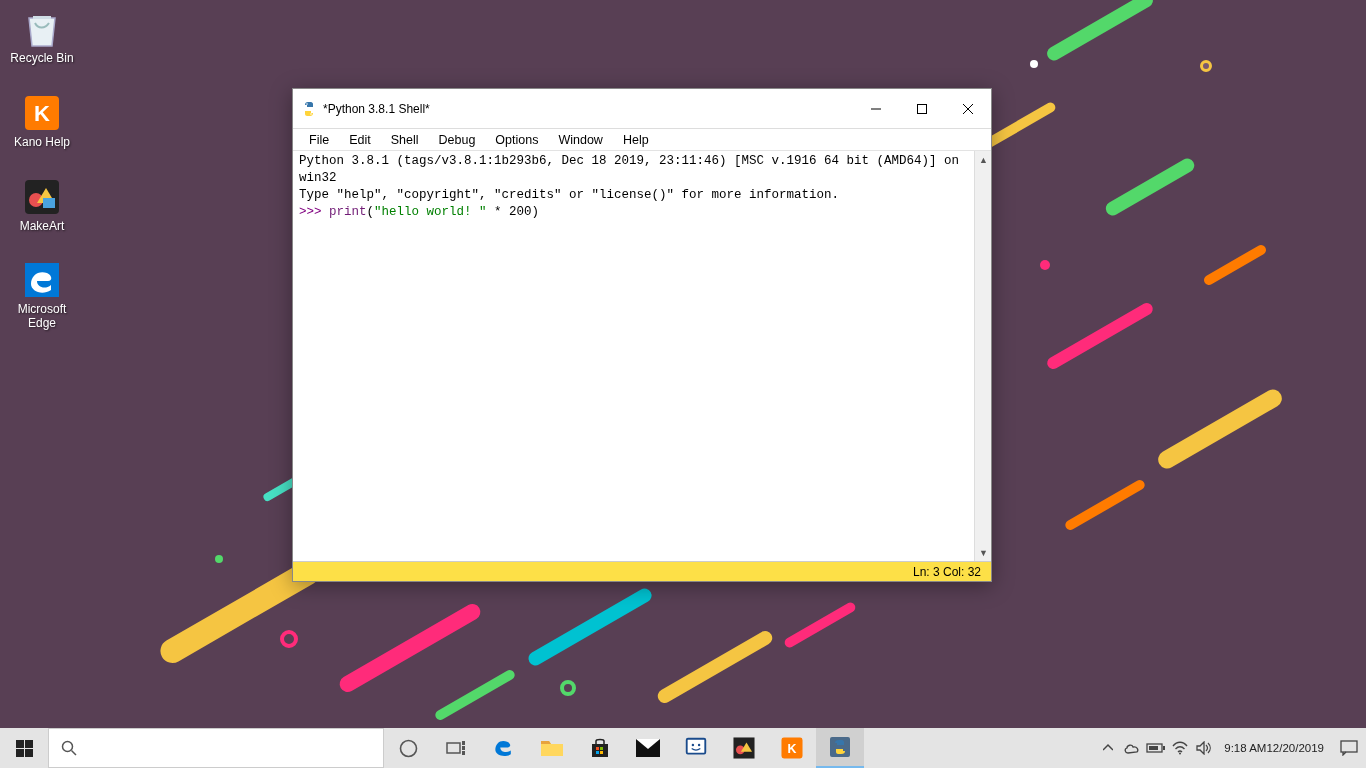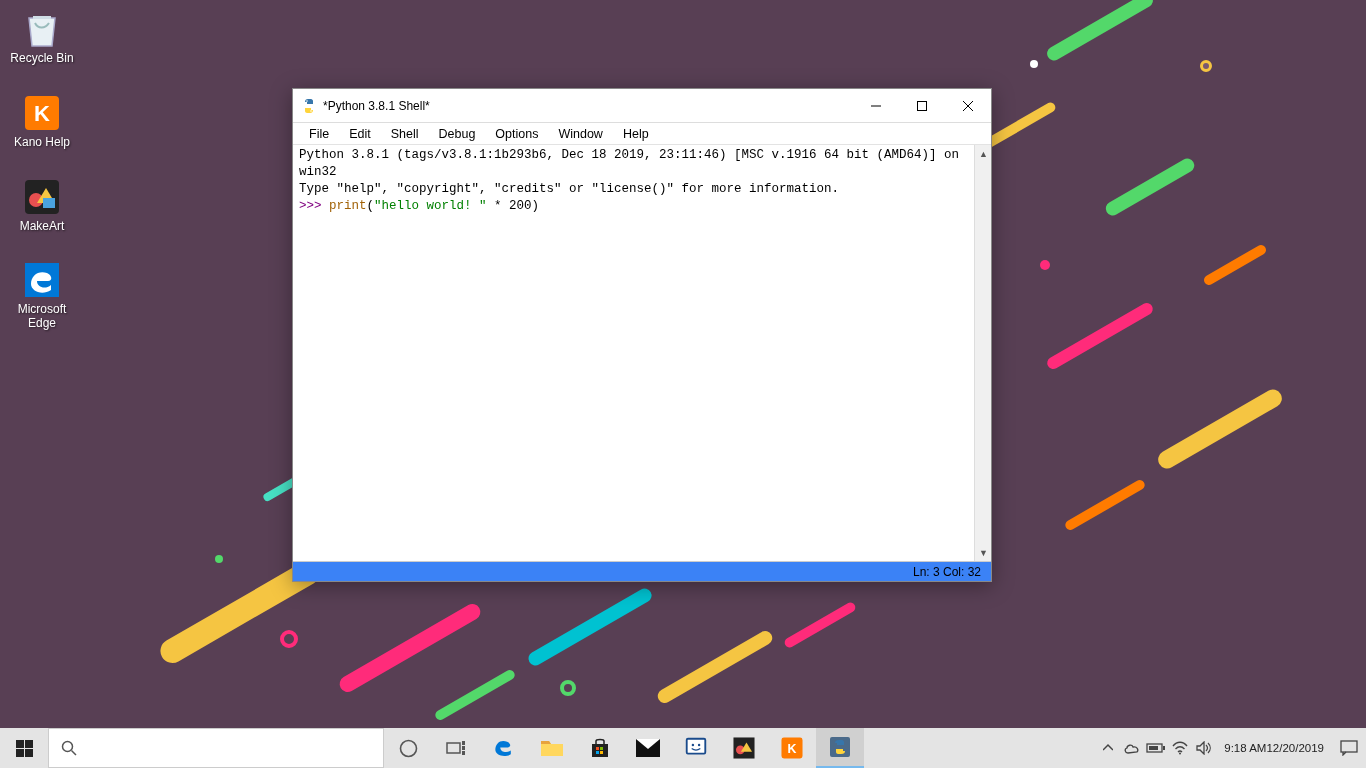--- a/index.html
+++ b/index.html
@@ -13,36 +13,36 @@
 .wallpaper { position:absolute; inset:0; overflow:hidden; }
 .streak { position:absolute; border-radius:20px; transform:rotate(-30deg); }
 .dot { position:absolute; border-radius:50%; }
 
 .desktop { position:absolute; top:8px; left:6px; width:80px; }
 .di { width:72px; display:flex; flex-direction:column; align-items:center; margin-bottom:26px; cursor:pointer; }
 .di .icon { width:42px; height:42px; display:flex; align-items:center; justify-content:center; }
 .di .lbl { color:#fff; font-size:12px; text-align:center; text-shadow:1px 1px 2px rgba(0,0,0,.6); line-height:1.15; margin-top:2px; max-width:72px; }
 
 .win { position:absolute; left:292px; top:88px; width:700px; height:494px; background:#fff; border:1px solid #888; box-shadow:0 4px 20px rgba(0,0,0,.35); display:flex; flex-direction:column; }
-.titlebar { height:34px; display:flex; align-items:center; background:#fff; border-bottom:1px solid #ddd; }
+.titlebar { height:40px; display:flex; align-items:center; background:#fff; border-bottom:1px solid #ddd; }
 .titlebar .ico { width:16px; height:16px; margin:0 6px 0 8px; }
 .titlebar .title { font-size:12px; flex:0 0 auto; }
 .titlebar .spacer { flex:1; }
 .tbtn { width:46px; height:30px; display:flex; align-items:center; justify-content:center; }
 .menubar { height:22px; display:flex; align-items:center; padding:0 6px; border-bottom:1px solid #e3e3e3; font-size:12.5px; gap:0; background:#fff;}
 .menubar .mitem { padding:2px 10px; cursor:default; }
 .shell-body { flex:1; display:flex; }
 .shell-text { flex:1; padding:2px 6px; font-family:"Courier New",monospace; font-size:12.5px; line-height:1.35; white-space:pre-wrap; word-break:break-all; color:#000; }
 .shell-text .prompt { color:#800080; }
-.shell-text .func { color:#a16207; }
+.shell-text .func { color:#701a75; }
 .shell-text .str { color:#008000; }
 .scrollbar { width:17px; background:#f0f0f0; border-left:1px solid #ddd; position:relative; }
 .scroll-up, .scroll-down { position:absolute; left:0; width:17px; height:17px; display:flex; align-items:center; justify-content:center; color:#555; font-size:9px;}
 .scroll-up{top:0;} .scroll-down{bottom:0;}
-.statusbar { height:20px; border-top:1px solid #ccc; display:flex; align-items:center; justify-content:flex-end; padding:8px 10px; font-size:12px; background:#3b82f6; }
+.statusbar { height:20px; border-top:1px solid #ccc; display:flex; align-items:center; justify-content:flex-end; padding:8px 10px; font-size:12px; background:#fde047; }
 
 .taskbar { position:absolute; left:0; bottom:0; width:100%; height:40px; background:#e4e4e4; display:flex; align-items:stretch; }
 .tb-btn { height:40px; display:flex; align-items:center; justify-content:center; }
 .start { width:48px; }
 .search { width:336px; background:#fff; display:flex; align-items:center; padding:0 12px; border:1px solid #ccc; gap:12px; }
 .search input { border:none; outline:none; font-size:14px; flex:1; background:transparent; color:#666;}
 .tb-icon { width:48px; }
 .tb-icon.active { border-bottom:2px solid #76b9ed; background:#d0d0d0;}
 .tray { margin-left:auto; display:flex; align-items:center; height:40px; }
 .tray .tico { width:24px; height:40px; display:flex; align-items:center; justify-content:center; color:#444; }

